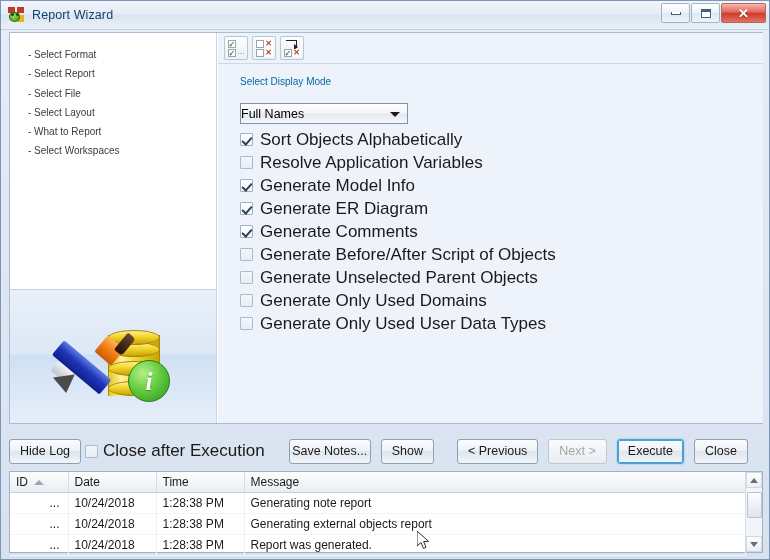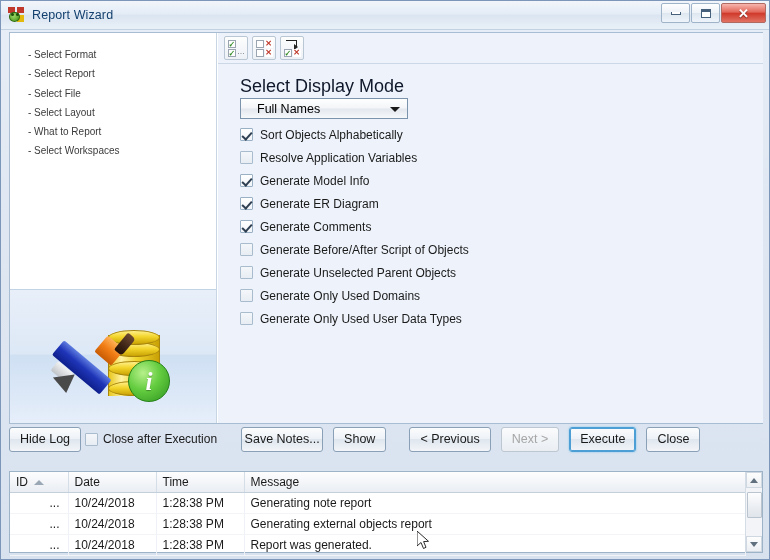--- a/index.html
+++ b/index.html
@@ -161,50 +161,50 @@
   .arrow-hook {
     position:absolute; left: 2px; top: 0px; width: 11px; height: 7px;
     border-top: 1.5px solid #222; border-right: 1.5px solid #222;
   }
   .arrow-head {
     position:absolute; left: 10px; top: 4px; width:0;height:0;
     border-left:4px solid #222; border-top:3px solid transparent; border-bottom:3px solid transparent;
   }
 
   #optbody { padding: 12px 0 0 22px; }
-  .field-label { font-size: 18px; color: #0f172a; margin-bottom: 1px; }
+  .field-label { font-size: 10px; color: #0369a1; margin-bottom: 16px; }
   .combo {
     width: 168px; height: 21px;
     border: 1px solid #7b93ab;
     background: linear-gradient(180deg,#fefefe 0%, #f3f5f8 48%, #e3e8ee 52%, #f6f8fa 100%);
     display: flex; align-items: center; position: relative;
-    font-size: 12.5px; padding-left: 16px; color:#000;
+    font-size: 12.5px; padding-left: 0; color:#000;
   }
   .combo .caret {
     position: absolute; right: 7px; top: 8px; width:0;height:0;
     border-left: 5px solid transparent; border-right: 5px solid transparent; border-top: 5px solid #1a1a1a;
   }
   .cbrow { display: flex; align-items: center; height: 21px; margin-top: 2px; }
   .cbox {
     width: 13px; height: 13px; flex: none;
     border: 1px solid #9ab0c4;
     background: linear-gradient(180deg,#ffffff 0%, #f1f5f9 100%);
     margin-right: 7px; position: relative; border-radius: 1px;
   }
   .cbox.unchecked { background: linear-gradient(180deg,#f4f7fa 0%, #e7edf3 100%); border-color:#a9bccd; }
   .cbox.checked::after {
     content: ""; position: absolute; left: 3px; top: 1px;
     width: 4px; height: 8px; border: solid #2f3f52; border-width: 0 2px 2px 0;
     transform: rotate(42deg);
   }
-  .cblabel { font-size: 12px; color: #1a1a1a; white-space: nowrap; }
+  .cblabel { font-size: 17px; color: #1a1a1a; white-space: nowrap; }
 
   
   #buttonbar {
-    position: absolute; left: 8px; top: 420px; width: 648px; height: 36px;
+    position: absolute; left: 8px; top: 432px; width: 648px; height: 36px;
     display: flex; align-items: center;
   }
   .btn {
     height: 25px; border: 1px solid #8aa0b6; border-radius: 3px;
     background: linear-gradient(180deg,#fbfcfd 0%, #eef2f7 46%, #dfe6ee 50%, #f2f5f9 100%);
     font-size: 12.5px; color: #1a1a1a;
     display:flex; align-items:center; justify-content:center;
     padding: 0 10px; white-space: nowrap;
   }
   .btn.disabled { color: #a6a6a6; border-color: #bcc7d2;

